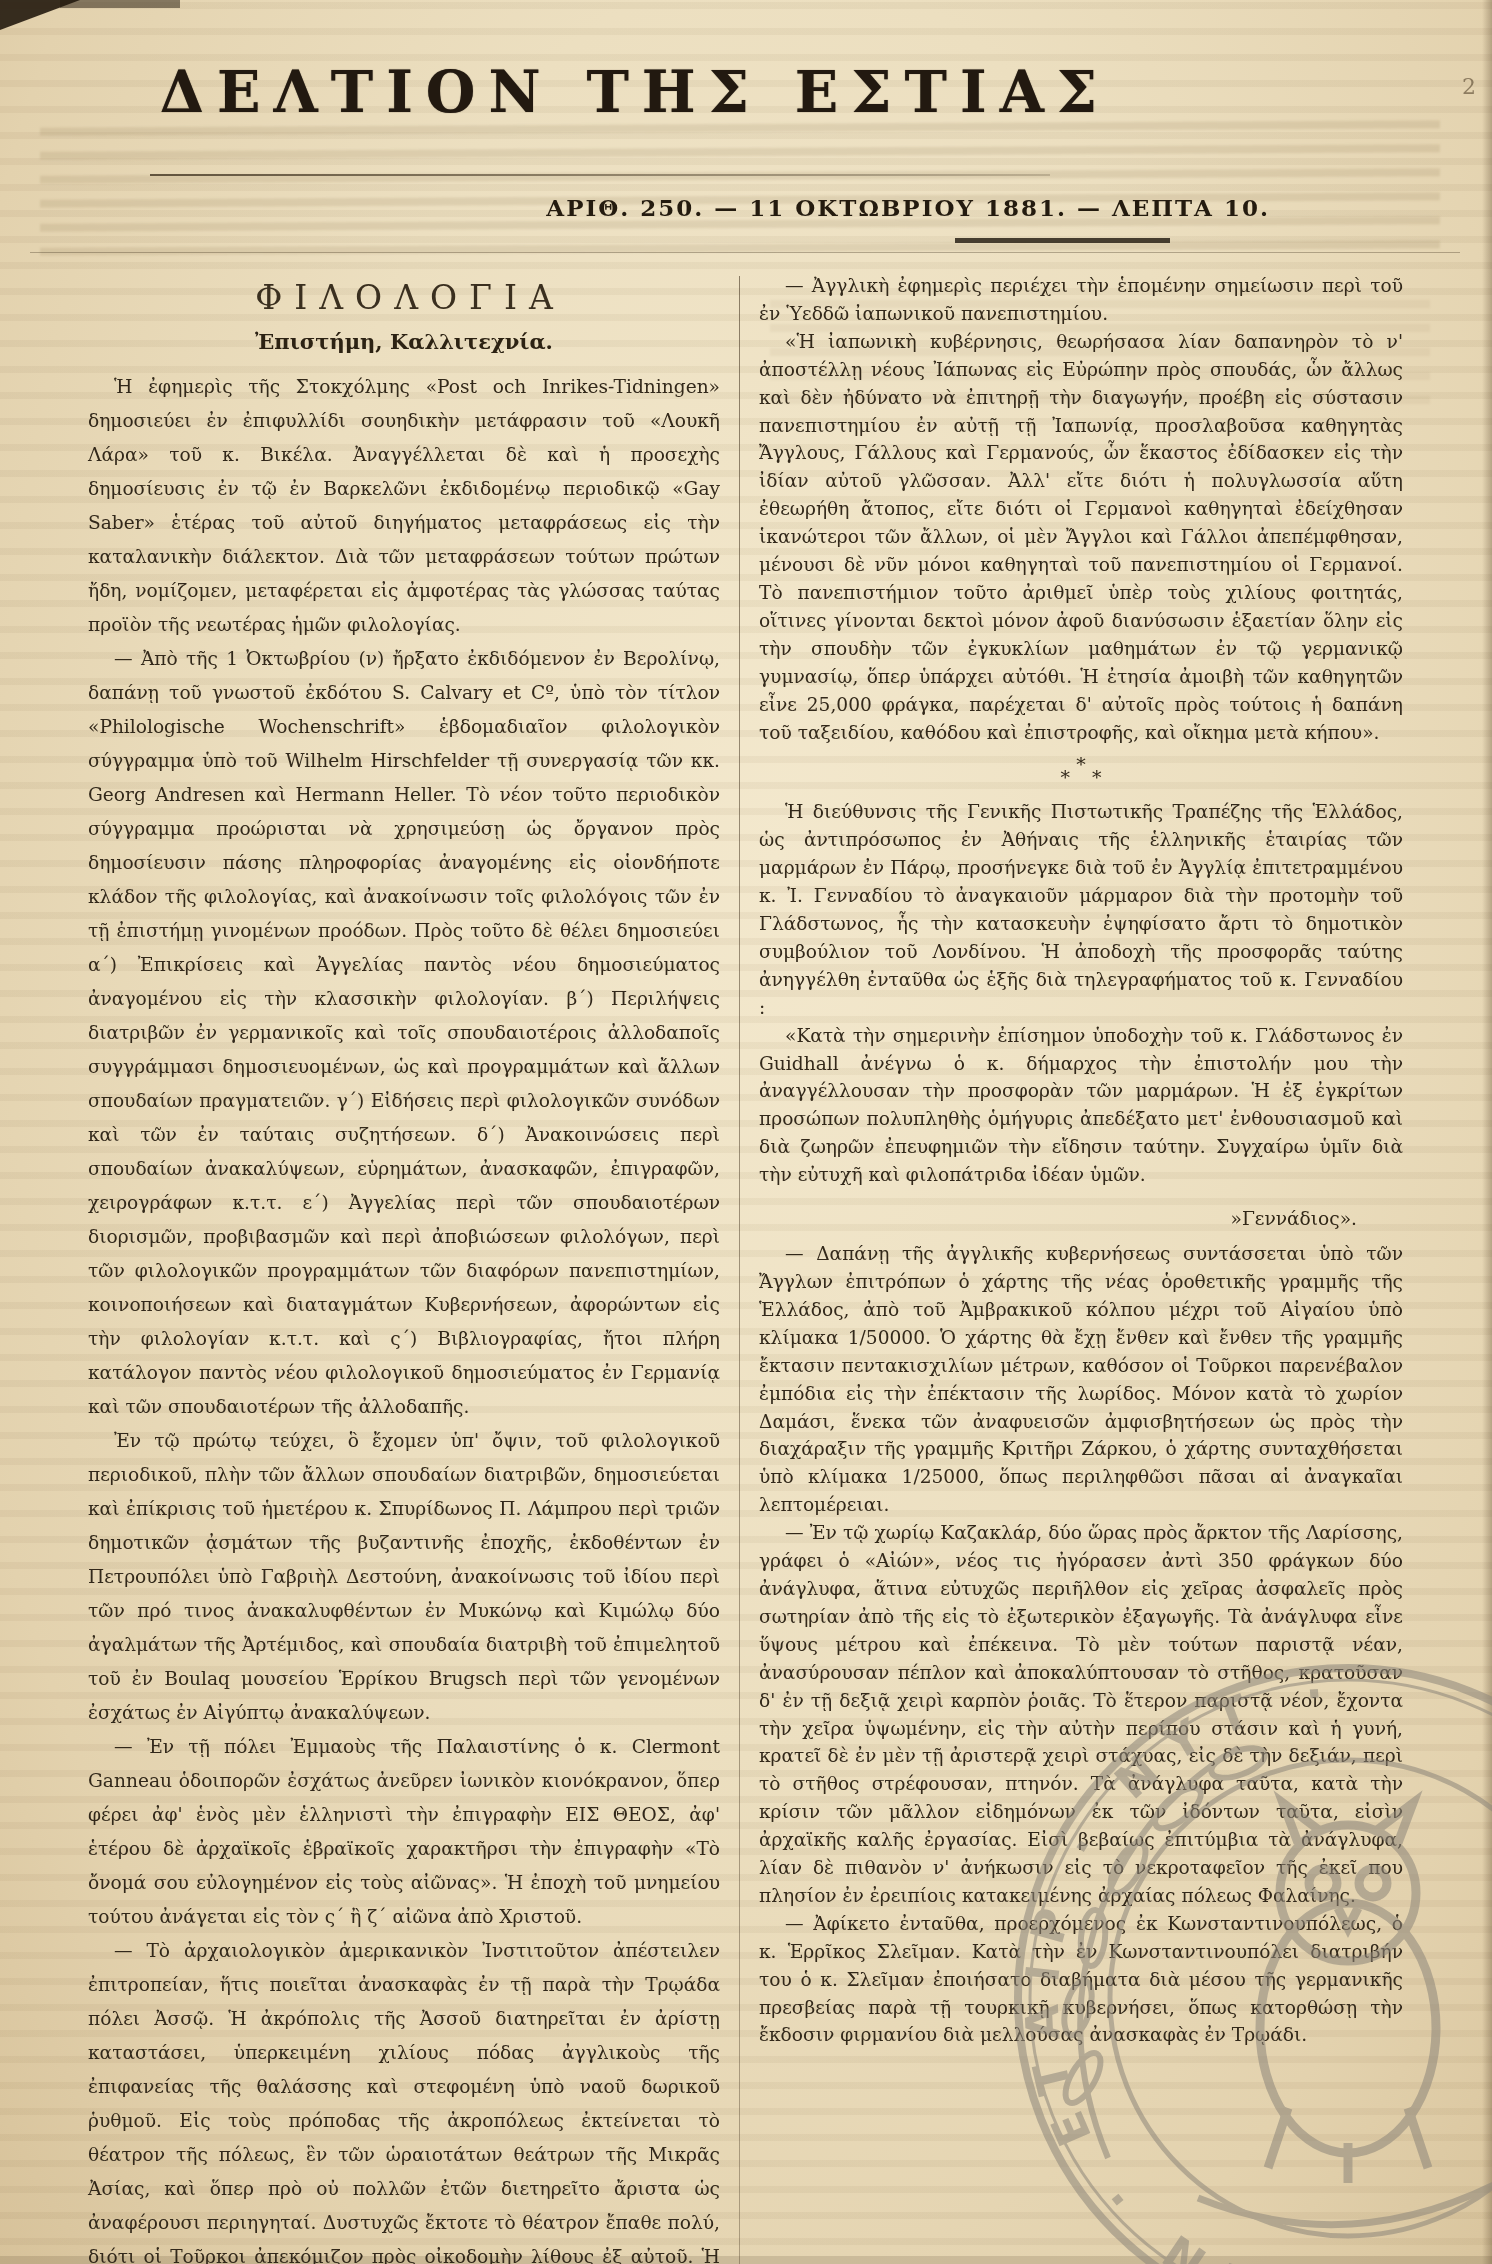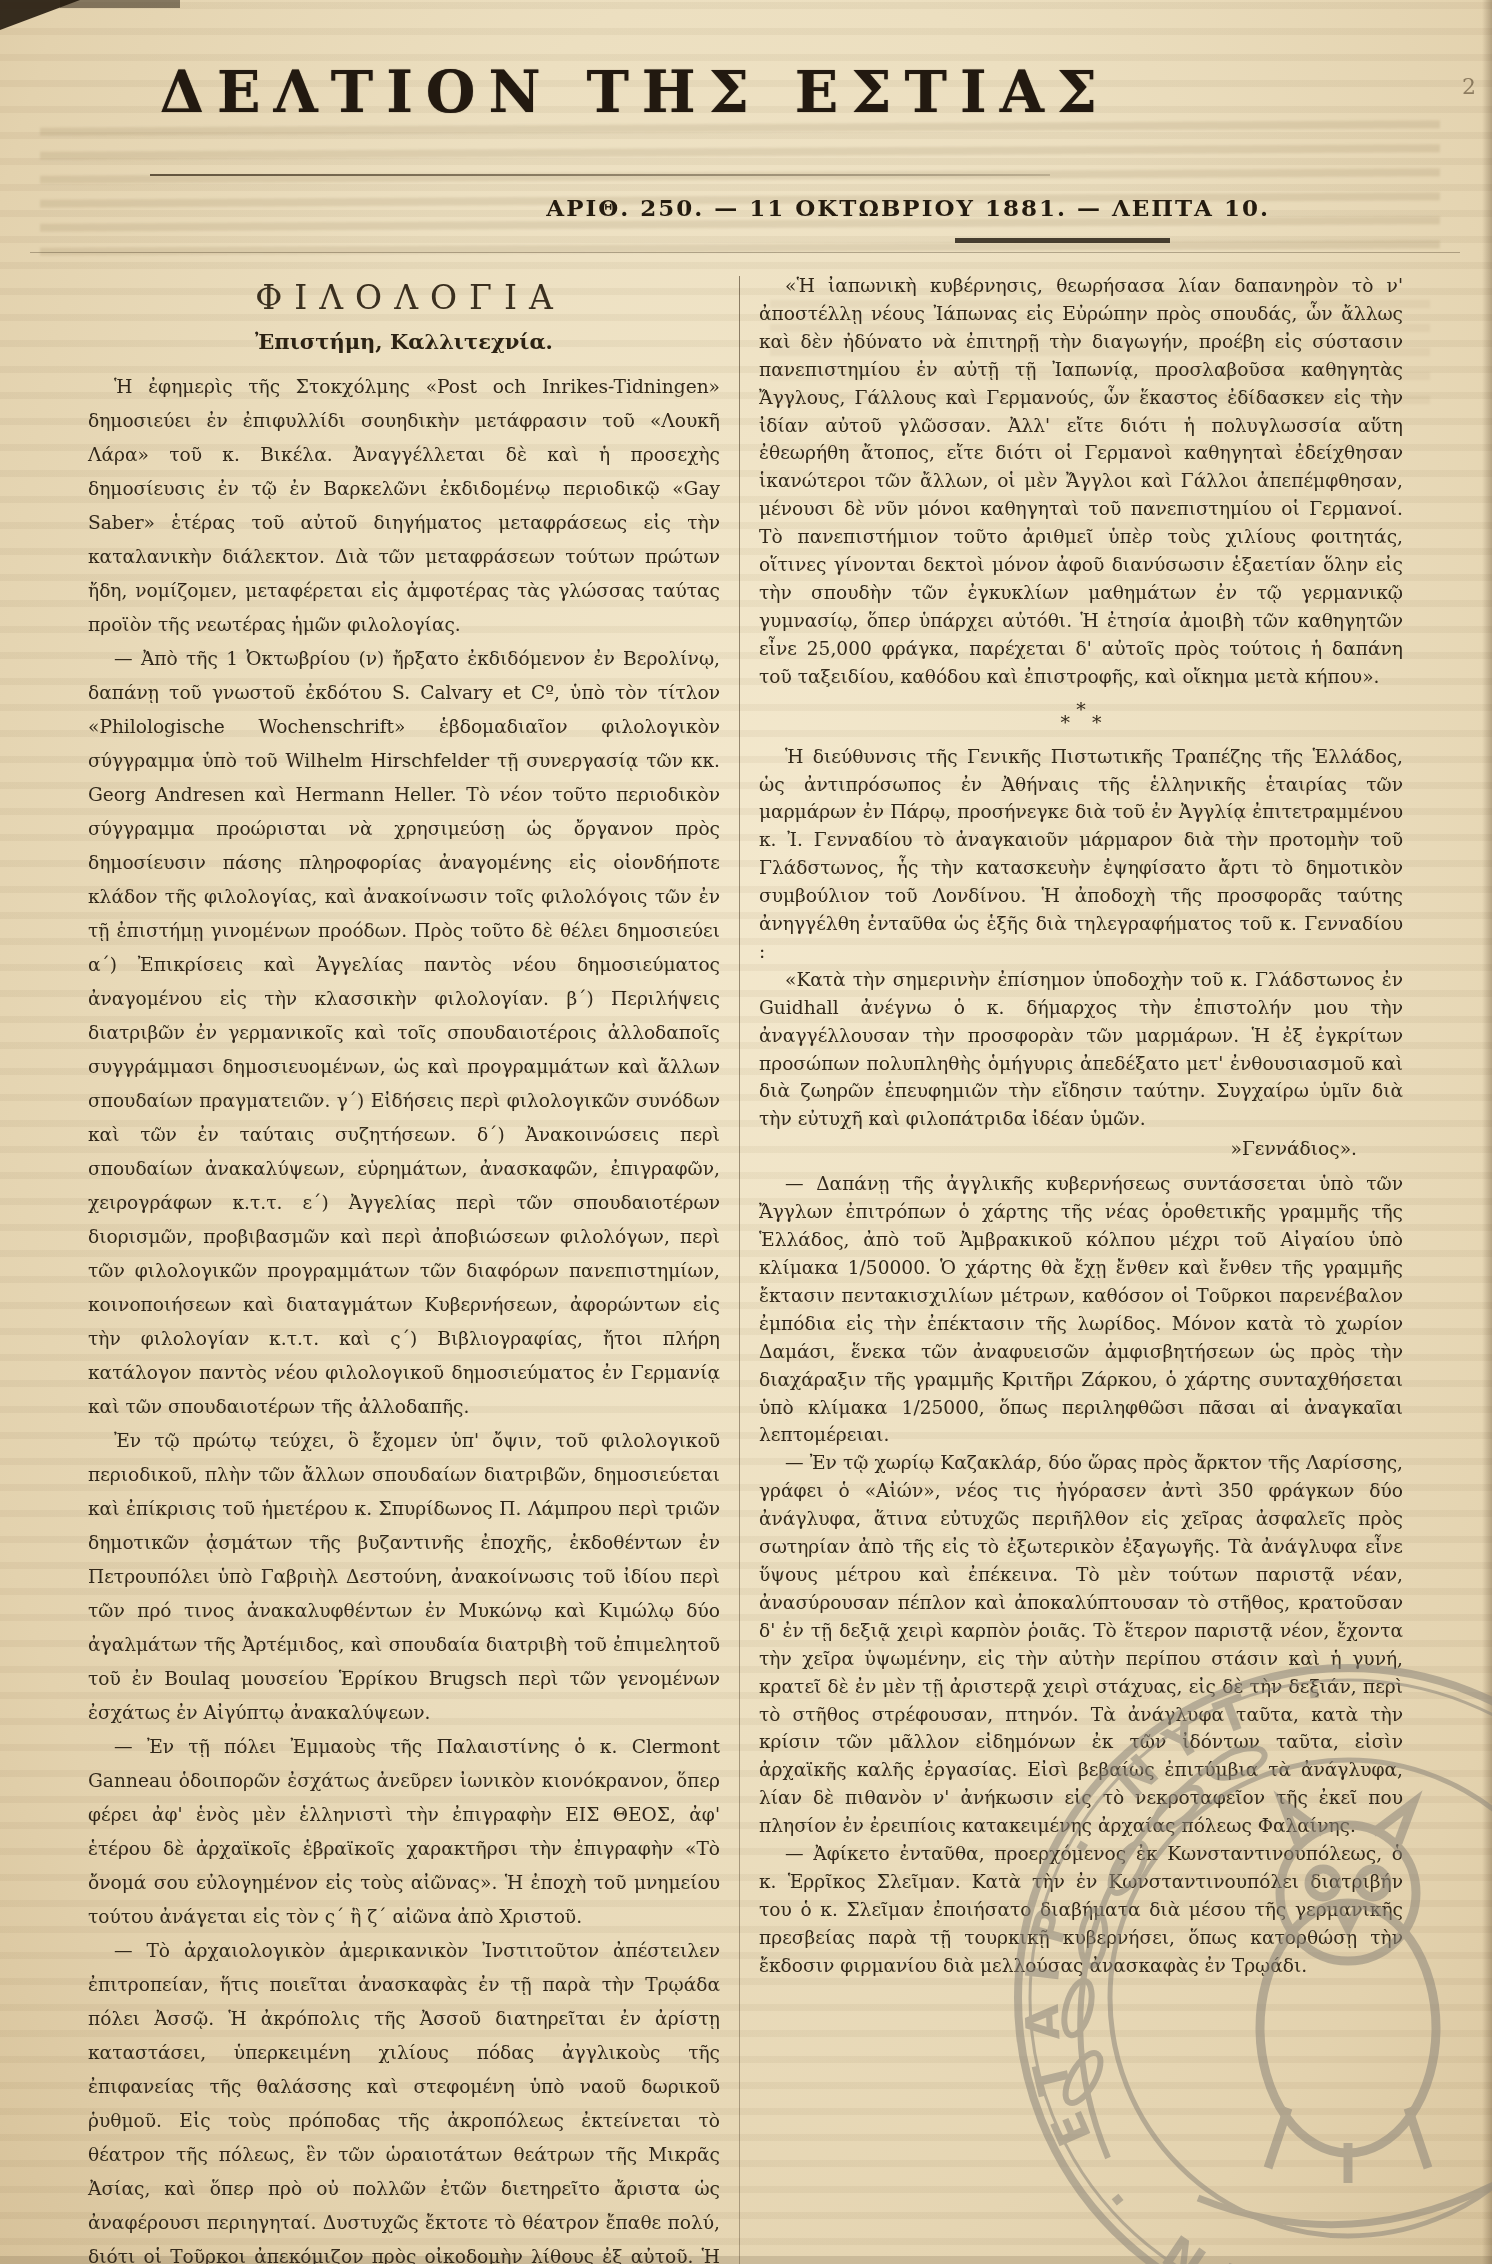--- a/index.html
+++ b/index.html
@@ -42,21 +42,21 @@
   .col-divider{position:absolute;top:4px;bottom:30px;left:651px;width:1px;
     background:linear-gradient(180deg, rgba(70,55,35,.6), rgba(70,55,35,.35));}
 
   .section-title{font-size:33px;font-weight:400;letter-spacing:12px;text-align:center;
     color:#3a2f1f;margin:6px 0 12px;text-indent:12px;}
   .section-subtitle{font-size:21px;font-weight:bold;text-align:center;margin:0 0 16px;color:#2c2213;}
 
   .para{font-size:18.6px;line-height:34px;text-align:justify;text-indent:26px;margin:0;
     hyphens:auto;-webkit-hyphens:auto;color:#32281a;}
   .col-right .para{line-height:27.9px;}
-  .signature{font-size:18.6px;line-height:27px;text-align:right;padding-right:46px;margin:2px 0 8px;}
+  .signature{font-size:18.6px;line-height:27px;text-align:right;padding-right:46px;margin:16px 0 8px;}
   .stars{text-align:center;font-size:19px;line-height:13px;letter-spacing:8px;margin:12px 0 14px;color:#32281a;}
   .stars div{text-indent:8px;}
 
   .stamp{position:absolute;left:988px;top:1638px;width:720px;height:720px;opacity:.55;pointer-events:none;}
   .stamp svg{width:100%;height:100%;}
   .stamp-ink{stroke:#8d867a;fill:none;}
   .stamp-text{fill:#8d867a;font-family:"DejaVu Sans", sans-serif;font-size:46px;letter-spacing:20px;font-weight:bold;}
 </style>
 </head>
 <body>
@@ -85,20 +85,21 @@
         <p class="para">Ἡ ἐφημερὶς τῆς Στοκχόλμης «Post och Inrikes-Tidningen» δημοσιεύει ἐν ἐπιφυλλίδι σουηδικὴν μετάφρασιν τοῦ «Λουκῆ Λάρα» τοῦ κ. Βικέλα. Ἀναγγέλλεται δὲ καὶ ἡ προσεχὴς δημοσίευσις ἐν τῷ ἐν Βαρκελῶνι ἐκδιδομένῳ περιοδικῷ «Gay Saber» ἑτέρας τοῦ αὐτοῦ διηγήματος μεταφράσεως εἰς τὴν καταλανικὴν διάλεκτον. Διὰ τῶν μεταφράσεων τούτων πρώτων ἤδη, νομίζομεν, μεταφέρεται εἰς ἀμφοτέρας τὰς γλώσσας ταύτας προϊὸν τῆς νεωτέρας ἡμῶν φιλολογίας.</p>
         <p class="para">— Ἀπὸ τῆς 1 Ὀκτωβρίου (ν) ἤρξατο ἐκδιδόμενον ἐν Βερολίνῳ, δαπάνῃ τοῦ γνωστοῦ ἐκδότου S. Calvary et Cº, ὑπὸ τὸν τίτλον «Philologische Wochenschrift» ἑβδομαδιαῖον φιλολογικὸν σύγγραμμα ὑπὸ τοῦ Wilhelm Hirschfelder τῇ συνεργασίᾳ τῶν κκ. Georg Andresen καὶ Hermann Heller. Τὸ νέον τοῦτο περιοδικὸν σύγγραμμα προώρισται νὰ χρησιμεύσῃ ὡς ὄργανον πρὸς δημοσίευσιν πάσης πληροφορίας ἀναγομένης εἰς οἱονδήποτε κλάδον τῆς φιλολογίας, καὶ ἀνακοίνωσιν τοῖς φιλολόγοις τῶν ἐν τῇ ἐπιστήμῃ γινομένων προόδων. Πρὸς τοῦτο δὲ θέλει δημοσιεύει α΄) Ἐπικρίσεις καὶ Ἀγγελίας παντὸς νέου δημοσιεύματος ἀναγομένου εἰς τὴν κλασσικὴν φιλολογίαν. β΄) Περιλήψεις διατριβῶν ἐν γερμανικοῖς καὶ τοῖς σπουδαιοτέροις ἀλλοδαποῖς συγγράμμασι δημοσιευομένων, ὡς καὶ προγραμμάτων καὶ ἄλλων σπουδαίων πραγματειῶν. γ΄) Εἰδήσεις περὶ φιλολογικῶν συνόδων καὶ τῶν ἐν ταύταις συζητήσεων. δ΄) Ἀνακοινώσεις περὶ σπουδαίων ἀνακαλύψεων, εὑρημάτων, ἀνασκαφῶν, ἐπιγραφῶν, χειρογράφων κ.τ.τ. ε΄) Ἀγγελίας περὶ τῶν σπουδαιοτέρων διορισμῶν, προβιβασμῶν καὶ περὶ ἀποβιώσεων φιλολόγων, περὶ τῶν φιλολογικῶν προγραμμάτων τῶν διαφόρων πανεπιστημίων, κοινοποιήσεων καὶ διαταγμάτων Κυβερνήσεων, ἀφορώντων εἰς τὴν φιλολογίαν κ.τ.τ. καὶ ς΄) Βιβλιογραφίας, ἤτοι πλήρη κατάλογον παντὸς νέου φιλολογικοῦ δημοσιεύματος ἐν Γερμανίᾳ καὶ τῶν σπουδαιοτέρων τῆς ἀλλοδαπῆς.</p>
         <p class="para">Ἐν τῷ πρώτῳ τεύχει, ὃ ἔχομεν ὑπ' ὄψιν, τοῦ φιλολογικοῦ περιοδικοῦ, πλὴν τῶν ἄλλων σπουδαίων διατριβῶν, δημοσιεύεται καὶ ἐπίκρισις τοῦ ἡμετέρου κ. Σπυρίδωνος Π. Λάμπρου περὶ τριῶν δημοτικῶν ᾀσμάτων τῆς βυζαντινῆς ἐποχῆς, ἐκδοθέντων ἐν Πετρουπόλει ὑπὸ Γαβριὴλ Δεστούνη, ἀνακοίνωσις τοῦ ἰδίου περὶ τῶν πρό τινος ἀνακαλυφθέντων ἐν Μυκώνῳ καὶ Κιμώλῳ δύο ἀγαλμάτων τῆς Ἀρτέμιδος, καὶ σπουδαία διατριβὴ τοῦ ἐπιμελητοῦ τοῦ ἐν Boulaq μουσείου Ἑρρίκου Brugsch περὶ τῶν γενομένων ἐσχάτως ἐν Αἰγύπτῳ ἀνακαλύψεων.</p>
         <p class="para">— Ἐν τῇ πόλει Ἐμμαοὺς τῆς Παλαιστίνης ὁ κ. Clermont Ganneau ὁδοιπορῶν ἐσχάτως ἀνεῦρεν ἰωνικὸν κιονόκρανον, ὅπερ φέρει ἀφ' ἑνὸς μὲν ἑλληνιστὶ τὴν ἐπιγραφὴν ΕΙΣ ΘΕΟΣ, ἀφ' ἑτέρου δὲ ἀρχαϊκοῖς ἑβραϊκοῖς χαρακτῆρσι τὴν ἐπιγραφὴν «Τὸ ὄνομά σου εὐλογημένον εἰς τοὺς αἰῶνας». Ἡ ἐποχὴ τοῦ μνημείου τούτου ἀνάγεται εἰς τὸν ς΄ ἢ ζ΄ αἰῶνα ἀπὸ Χριστοῦ.</p>
         <p class="para">— Τὸ ἀρχαιολογικὸν ἀμερικανικὸν Ἰνστιτοῦτον ἀπέστειλεν ἐπιτροπείαν, ἥτις ποιεῖται ἀνασκαφὰς ἐν τῇ παρὰ τὴν Τρῳάδα πόλει Ἀσσῷ. Ἡ ἀκρόπολις τῆς Ἀσσοῦ διατηρεῖται ἐν ἀρίστῃ καταστάσει, ὑπερκειμένη χιλίους πόδας ἀγγλικοὺς τῆς ἐπιφανείας τῆς θαλάσσης καὶ στεφομένη ὑπὸ ναοῦ δωρικοῦ ῥυθμοῦ. Εἰς τοὺς πρόποδας τῆς ἀκροπόλεως ἐκτείνεται τὸ θέατρον τῆς πόλεως, ἓν τῶν ὡραιοτάτων θεάτρων τῆς Μικρᾶς Ἀσίας, καὶ ὅπερ πρὸ οὐ πολλῶν ἐτῶν διετηρεῖτο ἄριστα ὡς ἀναφέρουσι περιηγηταί. Δυστυχῶς ἔκτοτε τὸ θέατρον ἔπαθε πολύ, διότι οἱ Τοῦρκοι ἀπεκόμιζον πρὸς οἰκοδομὴν λίθους ἐξ αὐτοῦ. Ἡ σκηνὴ τοῦ θεάτρου εἶνε κεκαλυμμένη νῦν ὑπὸ χωμάτων, ἀλλ' ἡ ἐκσκαφὴ αὐτῆς εἶνε εὐκολωτάτη. Πλὴν τούτου εἰς καλλίστην κατάστασιν διατηροῦνται τὰ τείχη τῆς πόλεως, ἅτινα παρέχουσιν εἰς τὴν Ἀσσὸν ὅλως ἐξαιρετικὴν ὄψιν. Φαίνονται δ' ἐπὶ τῶν τειχῶν τούτων καὶ τὰ τρία εἴδη τῆς οἰκοδομικῆς, ἢ μᾶλλον αἱ τρεῖς περίοδοι αὐτῆς, ἥ τε Κυκλωπεία, ἡ πολυγωνικὴ καὶ ἡ τῶν μακεδονικῶν χρόνων, ἧς τὰ κατασκευάσματα εἶνε τὰ ἄριστα πάντων διατηρούμενα.</p>
       </div>
   </div>
   <div class="col-divider"></div>
   <div class="col-right">
     <div>
+        <p class="para">— Ἀγγλικὴ ἐφημερὶς περιέχει τὴν ἑπομένην σημείωσιν περὶ τοῦ ἐν Ὑεδδῶ ἰαπωνικοῦ πανεπιστημίου.</p>
         <p class="para">«Ἡ ἰαπωνικὴ κυβέρνησις, θεωρήσασα λίαν δαπανηρὸν τὸ ν' ἀποστέλλῃ νέους Ἰάπωνας εἰς Εὐρώπην πρὸς σπουδάς, ὧν ἄλλως καὶ δὲν ἠδύνατο νὰ ἐπιτηρῇ τὴν διαγωγήν, προέβη εἰς σύστασιν πανεπιστημίου ἐν αὐτῇ τῇ Ἰαπωνίᾳ, προσλαβοῦσα καθηγητὰς Ἄγγλους, Γάλλους καὶ Γερμανούς, ὧν ἕκαστος ἐδίδασκεν εἰς τὴν ἰδίαν αὐτοῦ γλῶσσαν. Ἀλλ' εἴτε διότι ἡ πολυγλωσσία αὕτη ἐθεωρήθη ἄτοπος, εἴτε διότι οἱ Γερμανοὶ καθηγηταὶ ἐδείχθησαν ἱκανώτεροι τῶν ἄλλων, οἱ μὲν Ἄγγλοι καὶ Γάλλοι ἀπεπέμφθησαν, μένουσι δὲ νῦν μόνοι καθηγηταὶ τοῦ πανεπιστημίου οἱ Γερμανοί. Τὸ πανεπιστήμιον τοῦτο ἀριθμεῖ ὑπὲρ τοὺς χιλίους φοιτητάς, οἵτινες γίνονται δεκτοὶ μόνον ἀφοῦ διανύσωσιν ἑξαετίαν ὅλην εἰς τὴν σπουδὴν τῶν ἐγκυκλίων μαθημάτων ἐν τῷ γερμανικῷ γυμνασίῳ, ὅπερ ὑπάρχει αὐτόθι. Ἡ ἐτησία ἀμοιβὴ τῶν καθηγητῶν εἶνε 25,000 φράγκα, παρέχεται δ' αὐτοῖς πρὸς τούτοις ἡ δαπάνη τοῦ ταξειδίου, καθόδου καὶ ἐπιστροφῆς, καὶ οἴκημα μετὰ κήπου».</p>
         <div class="stars">
           <div>*</div>
           <div>* *</div>
         </div>
         <p class="para">Ἡ διεύθυνσις τῆς Γενικῆς Πιστωτικῆς Τραπέζης τῆς Ἑλλάδος, ὡς ἀντιπρόσωπος ἐν Ἀθήναις τῆς ἑλληνικῆς ἑταιρίας τῶν μαρμάρων ἐν Πάρῳ, προσήνεγκε διὰ τοῦ ἐν Ἀγγλίᾳ ἐπιτετραμμένου κ. Ἰ. Γενναδίου τὸ ἀναγκαιοῦν μάρμαρον διὰ τὴν προτομὴν τοῦ Γλάδστωνος, ἧς τὴν κατασκευὴν ἐψηφίσατο ἄρτι τὸ δημοτικὸν συμβούλιον τοῦ Λονδίνου. Ἡ ἀποδοχὴ τῆς προσφορᾶς ταύτης ἀνηγγέλθη ἐνταῦθα ὡς ἑξῆς διὰ τηλεγραφήματος τοῦ κ. Γενναδίου :</p>
         <p class="para">«Κατὰ τὴν σημερινὴν ἐπίσημον ὑποδοχὴν τοῦ κ. Γλάδστωνος ἐν Guidhall ἀνέγνω ὁ κ. δήμαρχος τὴν ἐπιστολήν μου τὴν ἀναγγέλλουσαν τὴν προσφορὰν τῶν μαρμάρων. Ἡ ἐξ ἐγκρίτων προσώπων πολυπληθὴς ὁμήγυρις ἀπεδέξατο μετ' ἐνθουσιασμοῦ καὶ διὰ ζωηρῶν ἐπευφημιῶν τὴν εἴδησιν ταύτην. Συγχαίρω ὑμῖν διὰ τὴν εὐτυχῆ καὶ φιλοπάτριδα ἰδέαν ὑμῶν.</p>
         <p class="signature">»Γεννάδιος».</p>
         <p class="para">— Δαπάνῃ τῆς ἀγγλικῆς κυβερνήσεως συντάσσεται ὑπὸ τῶν Ἄγγλων ἐπιτρόπων ὁ χάρτης τῆς νέας ὁροθετικῆς γραμμῆς τῆς Ἑλλάδος, ἀπὸ τοῦ Ἀμβρακικοῦ κόλπου μέχρι τοῦ Αἰγαίου ὑπὸ κλίμακα 1/50000. Ὁ χάρτης θὰ ἔχῃ ἔνθεν καὶ ἔνθεν τῆς γραμμῆς ἔκτασιν πεντακισχιλίων μέτρων, καθόσον οἱ Τοῦρκοι παρενέβαλον ἐμπόδια εἰς τὴν ἐπέκτασιν τῆς λωρίδος. Μόνον κατὰ τὸ χωρίον Δαμάσι, ἕνεκα τῶν ἀναφυεισῶν ἀμφισβητήσεων ὡς πρὸς τὴν διαχάραξιν τῆς γραμμῆς Κριτῆρι Ζάρκου, ὁ χάρτης συνταχθήσεται ὑπὸ κλίμακα 1/25000, ὅπως περιληφθῶσι πᾶσαι αἱ ἀναγκαῖαι λεπτομέρειαι.</p>
         <p class="para">— Ἐν τῷ χωρίῳ Καζακλάρ, δύο ὥρας πρὸς ἄρκτον τῆς Λαρίσσης, γράφει ὁ «Αἰών», νέος τις ἠγόρασεν ἀντὶ 350 φράγκων δύο ἀνάγλυφα, ἅτινα εὐτυχῶς περιῆλθον εἰς χεῖρας ἀσφαλεῖς πρὸς σωτηρίαν ἀπὸ τῆς εἰς τὸ ἐξωτερικὸν ἐξαγωγῆς. Τὰ ἀνάγλυφα εἶνε ὕψους μέτρου καὶ ἐπέκεινα. Τὸ μὲν τούτων παριστᾷ νέαν, ἀνασύρουσαν πέπλον καὶ ἀποκαλύπτουσαν τὸ στῆθος, κρατοῦσαν δ' ἐν τῇ δεξιᾷ χειρὶ καρπὸν ῥοιᾶς. Τὸ ἕτερον παριστᾷ νέον, ἔχοντα τὴν χεῖρα ὑψωμένην, εἰς τὴν αὐτὴν περίπου στάσιν καὶ ἡ γυνή, κρατεῖ δὲ ἐν μὲν τῇ ἀριστερᾷ χειρὶ στάχυας, εἰς δὲ τὴν δεξιάν, περὶ τὸ στῆθος στρέφουσαν, πτηνόν. Τὰ ἀνάγλυφα ταῦτα, κατὰ τὴν κρίσιν τῶν μᾶλλον εἰδημόνων ἐκ τῶν ἰδόντων ταῦτα, εἰσὶν ἀρχαϊκῆς καλῆς ἐργασίας. Εἰσὶ βεβαίως ἐπιτύμβια τὰ ἀνάγλυφα, λίαν δὲ πιθανὸν ν' ἀνήκωσιν εἰς τὸ νεκροταφεῖον τῆς ἐκεῖ που πλησίον ἐν ἐρειπίοις κατακειμένης ἀρχαίας πόλεως Φαλαίνης.</p>

